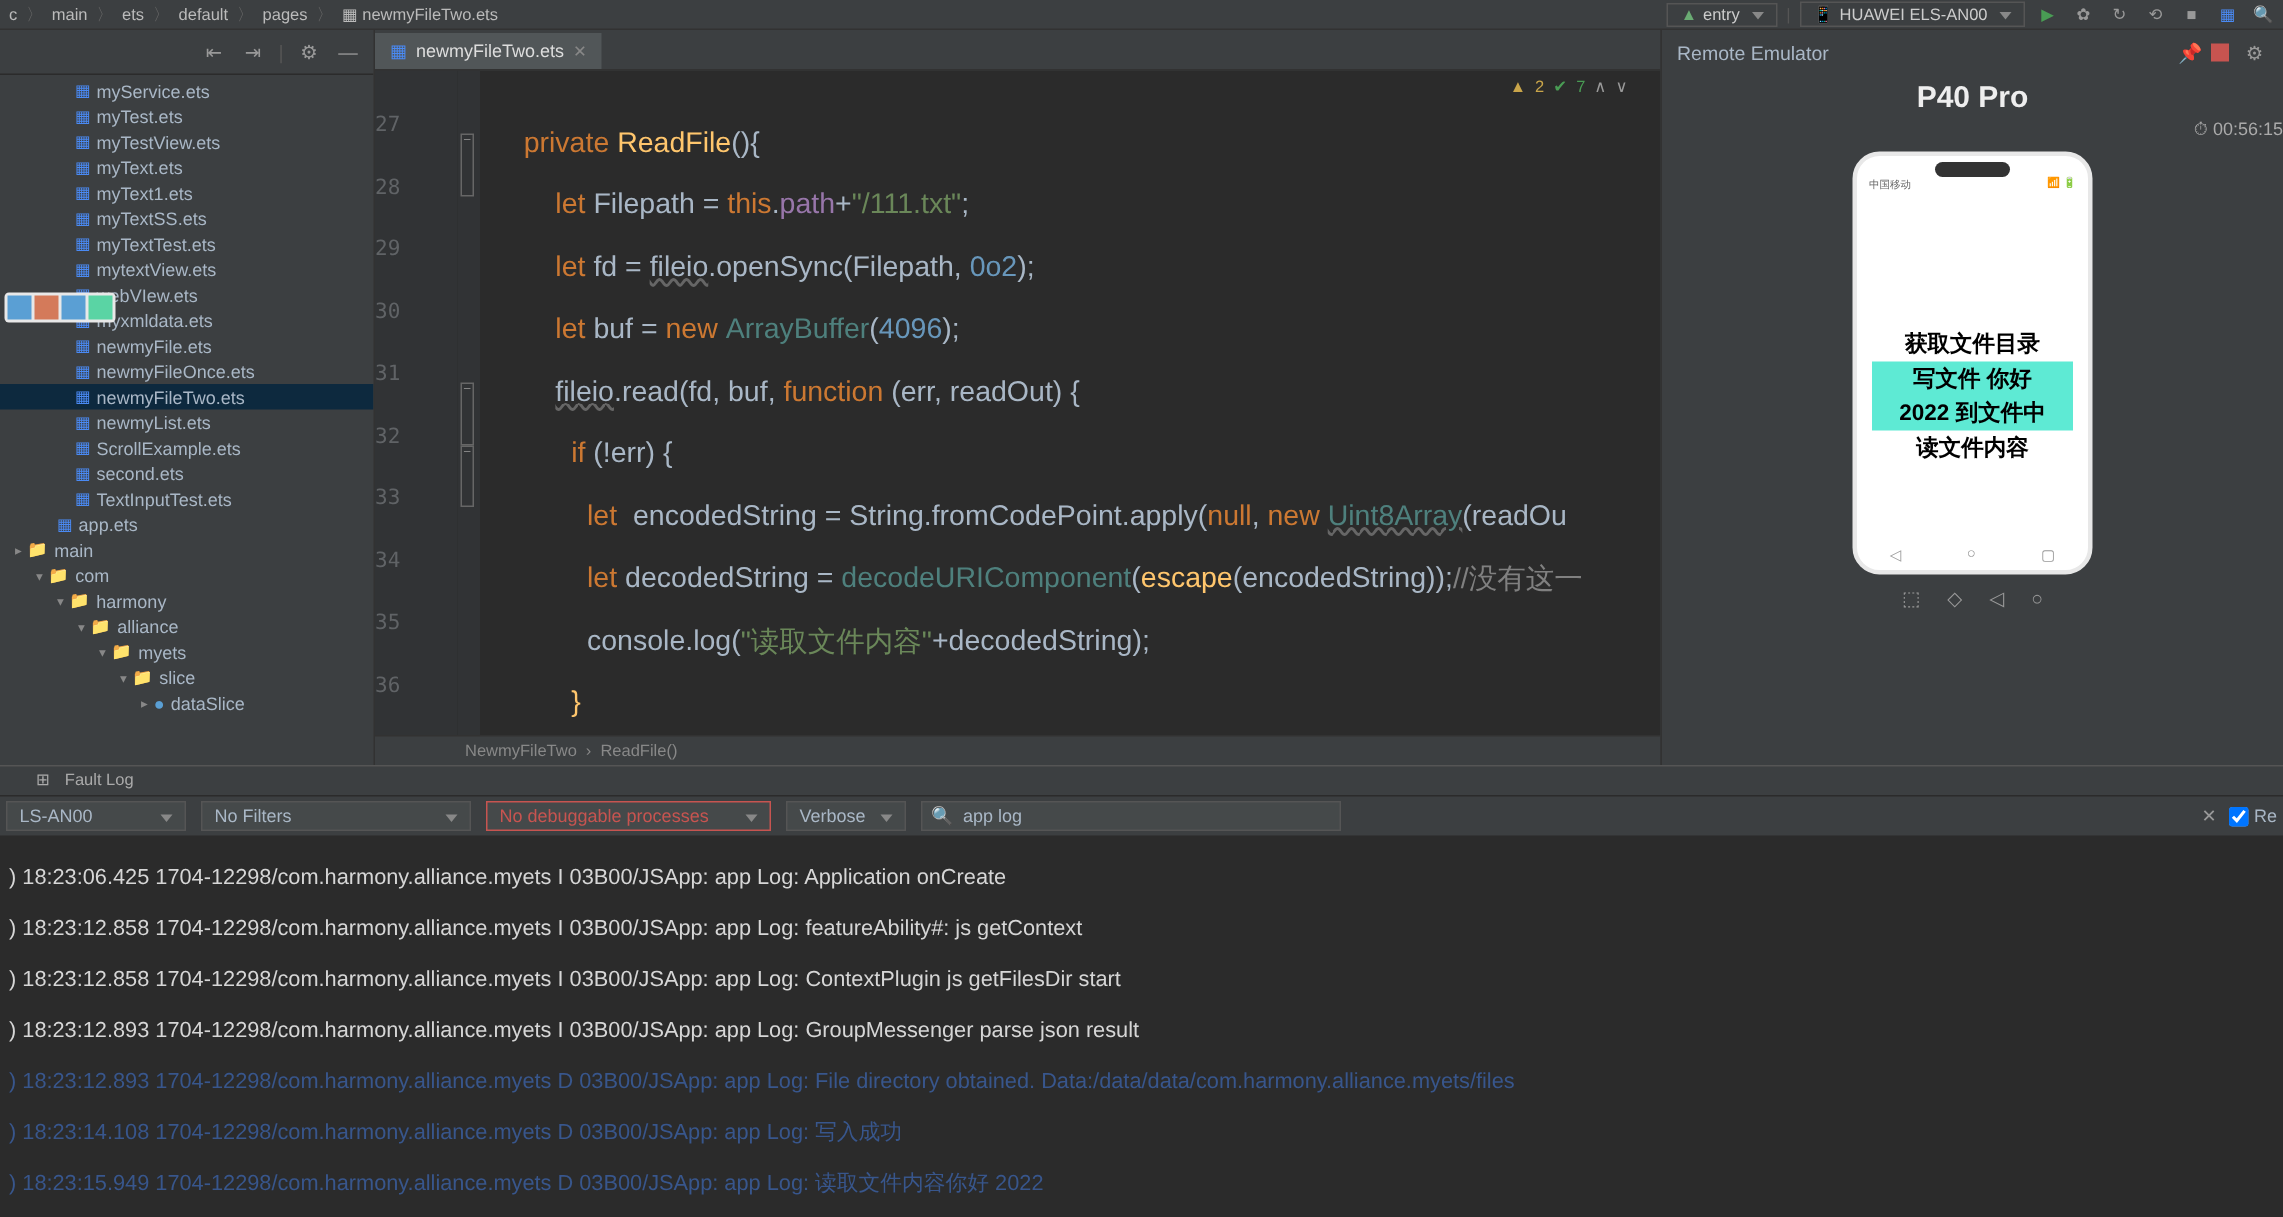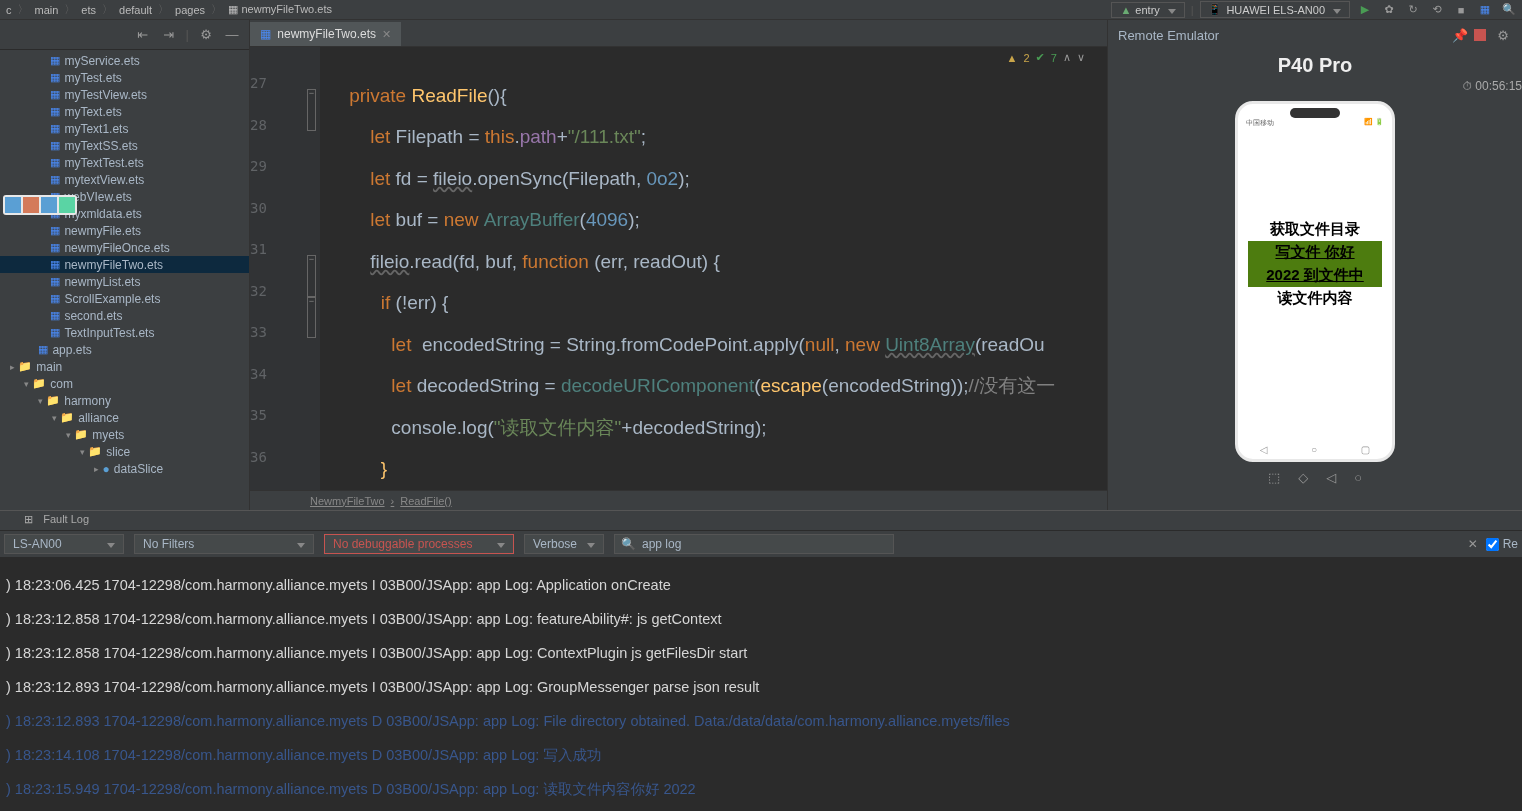--- a/index.html
+++ b/index.html
@@ -37,32 +37,32 @@
 .code { flex: 1; padding-top: 28px; font-family: Consolas, "Courier New", monospace; font-size: 19px; overflow: hidden; position: relative; }
 .code-line { height: 41.5px; white-space: pre; padding-left: 8px; display: flex; align-items: center; }
 .kw { color: #cc7832; }
 .func { color: #ffc66d; }
 .str { color: #6a8759; }
 .num { color: #6897bb; }
 .type { color: #4e807d; }
 .ident { color: #9876aa; }
 .comment { color: #808080; }
 .underline { text-decoration: underline wavy #666; }
-.breadcrumb-bottom { height: 22px; background: #3c3f41; border-top: 1px solid #323232; padding-left: 60px; font-size: 11px; color: #888; display: flex; align-items: center; gap: 6px; text-decoration: underline; }
+.breadcrumb-bottom { height: 22px; background: #3c3f41; border-top: 1px solid #323232; padding-left: 60px; font-size: 11px; color: #888; display: flex; align-items: center; gap: 6px; }
 .emulator-pane { width: 415px; background: #3c3f41; border-left: 1px solid #323232; }
 .emu-header { height: 30px; display: flex; align-items: center; padding: 0 10px; font-size: 13px; }
 .emu-header .sq { width: 14px; height: 14px; margin-left: auto; }
 .emu-title { text-align: center; font-size: 20px; font-weight: bold; color: #eee; margin-top: 4px; }
 .emu-time { text-align: right; font-size: 12px; color: #aaa; margin-top: 2px; }
-.phone { width: 160px; height: 361px; background: #fff; border: 3px solid #e8e8e8; border-radius: 18px; margin: 8px auto 0; position: relative; padding: 14px 6px 18px; }
+.phone { width: 160px; height: 282px; background: #fff; border: 3px solid #e8e8e8; border-radius: 18px; margin: 8px auto 0; position: relative; padding: 14px 6px 18px; }
 .phone-notch { position: absolute; top: 4px; left: 50%; transform: translateX(-50%); width: 50px; height: 10px; background: #333; border-radius: 6px; }
 .phone-status { font-size: 7px; color: #666; display: flex; justify-content: space-between; padding: 0 2px; }
 .phone-content { margin-top: 90px; text-align: center; }
 .phone-line { font-size: 15px; font-weight: bold; color: #000; padding: 2px 0; }
-.phone-line.red { background: #4d7c0f; color: #000; margin: 0 4px; text-decoration: underline; }
+.phone-line.red { background: #5eead4; color: #000; margin: 0 4px; }
 .phone-nav { position: absolute; bottom: 4px; left: 0; right: 0; display: flex; justify-content: space-around; font-size: 10px; color: #999; }
 .emu-controls { display: flex; justify-content: center; gap: 18px; margin-top: 8px; color: #999; }
 .bottom-tabs { height: 20px; background: #3c3f41; border-top: 1px solid #555; font-size: 11px; padding: 2px 24px; color: #aaa; }
 .filter-bar { height: 28px; background: #3c3f41; border-top: 1px solid #2b2b2b; border-bottom: 1px solid #2b2b2b; display: flex; align-items: center; padding: 0 4px; gap: 10px; font-size: 12px; }
 .filter-sel { background: #45494a; border: 1px solid #555; padding: 2px 8px; min-width: 80px; display: flex; align-items: center; gap: 6px; }
 .filter-sel.err { color: #c75450; border-color: #c75450; }
 .search-box { background: #45494a; border: 1px solid #555; padding: 2px 6px; flex: 0 0 280px; display: flex; align-items: center; gap: 6px; }
 .log-area { height: 240px; background: #2b2b2b; padding: 10px 6px; overflow: hidden; }
 .log-line { font-size: 14.5px; line-height: 34px; white-space: nowrap; font-family: "Segoe UI", sans-serif; }
 .log-line.info { color: #d6d6d6; }

